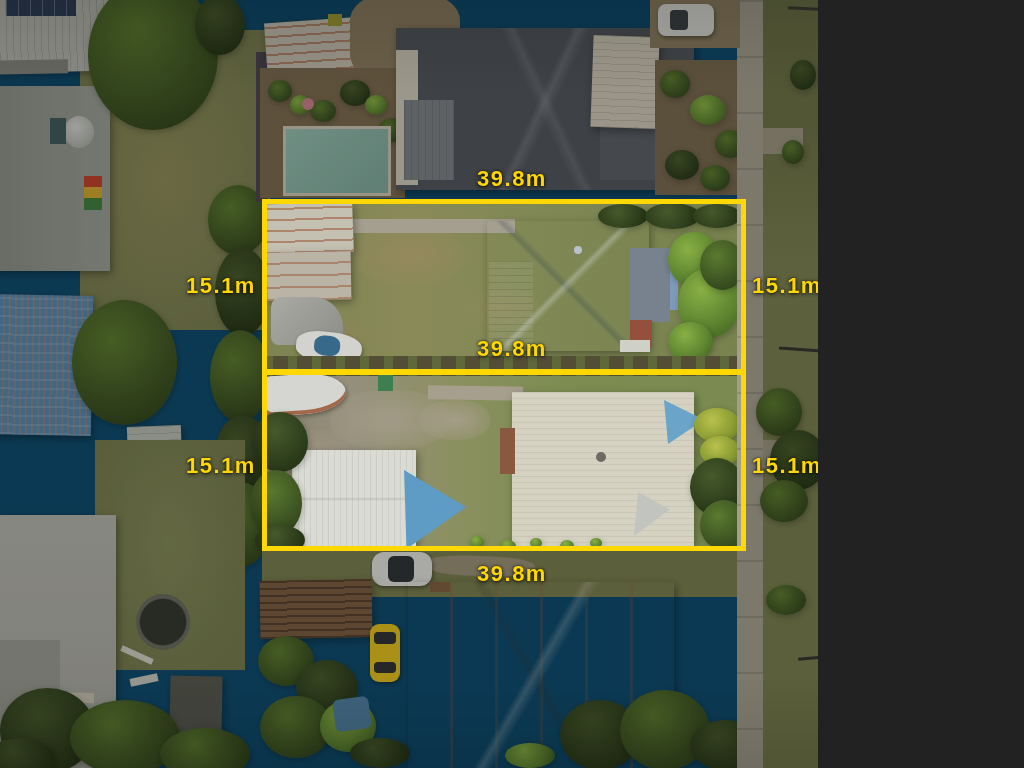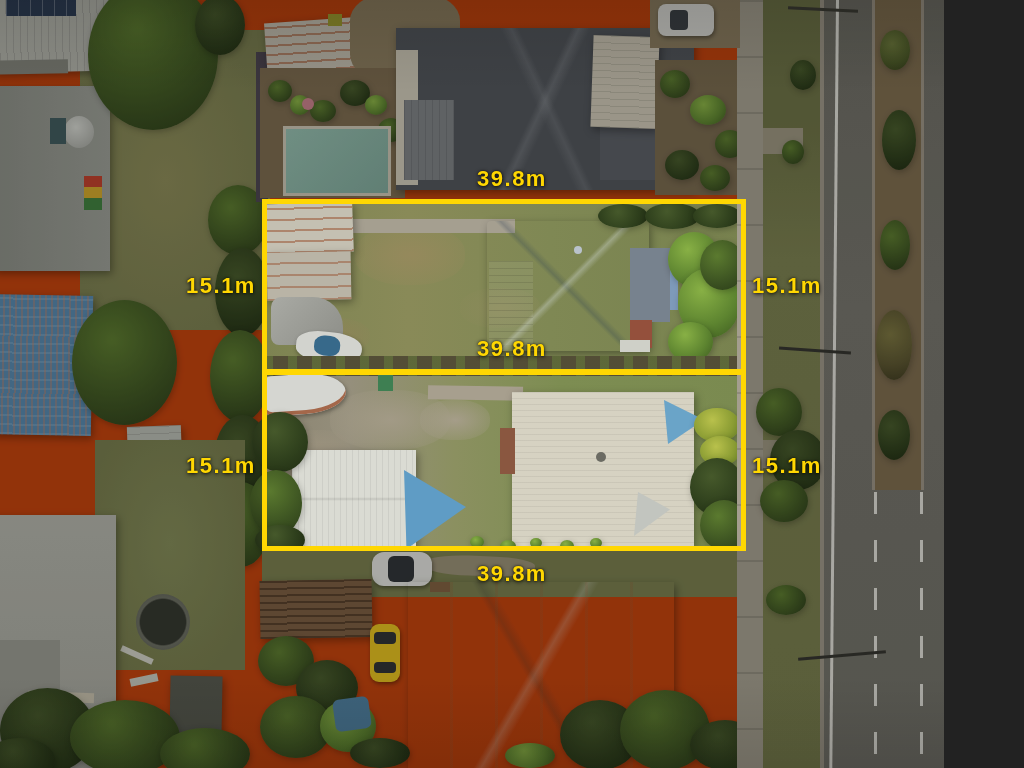--- a/index.html
+++ b/index.html
@@ -1,17 +1,17 @@
 <!DOCTYPE html>
 <html style="--accent: #FFD702;"><head>
 <meta charset="utf-8">
 <style>
   html,body{margin:0;padding:0;background:#222;}
-  #canvas{position:relative;width:944px;height:768px;overflow:hidden;
-          background:#c2410c;font-family:"Liberation Sans",sans-serif;}
+  #canvas{position:relative;width:818px;height:768px;overflow:hidden;
+          background:#0c4a6e;font-family:"Liberation Sans",sans-serif;}
   .abs{position:absolute;}
   .roof{position:absolute;box-shadow:2px 3px 8px rgba(0,0,0,.35);}
   .tr{position:absolute;border-radius:50%;box-shadow:1px 2px 6px rgba(0,0,0,.25);}
   .tr-d{background:radial-gradient(circle at 40% 32%,#46592b,#2e3f1c 58%,#1f2c12);}
   .tr-m{background:radial-gradient(circle at 38% 32%,#5b7a2f,#3d5422 58%,#293a17);}
   .tr-b{background:radial-gradient(circle at 38% 32%,#88b045,#5d8430 58%,#3c5a1f);}
   .tr-y{background:radial-gradient(circle at 40% 35%,#b9c14c,#8a9c33 60%,#5d7524);}
   .corrug-h{background-image:repeating-linear-gradient(180deg,rgba(0,0,0,.10) 0 1px,rgba(255,255,255,0) 1px 7px);}
   .corrug-v{background-image:repeating-linear-gradient(90deg,rgba(0,0,0,.10) 0 1px,rgba(255,255,255,0) 1px 7px);}
   .dash-v{background:repeating-linear-gradient(180deg,rgba(242,241,235,.85) 0 22px,transparent 22px 48px);}

